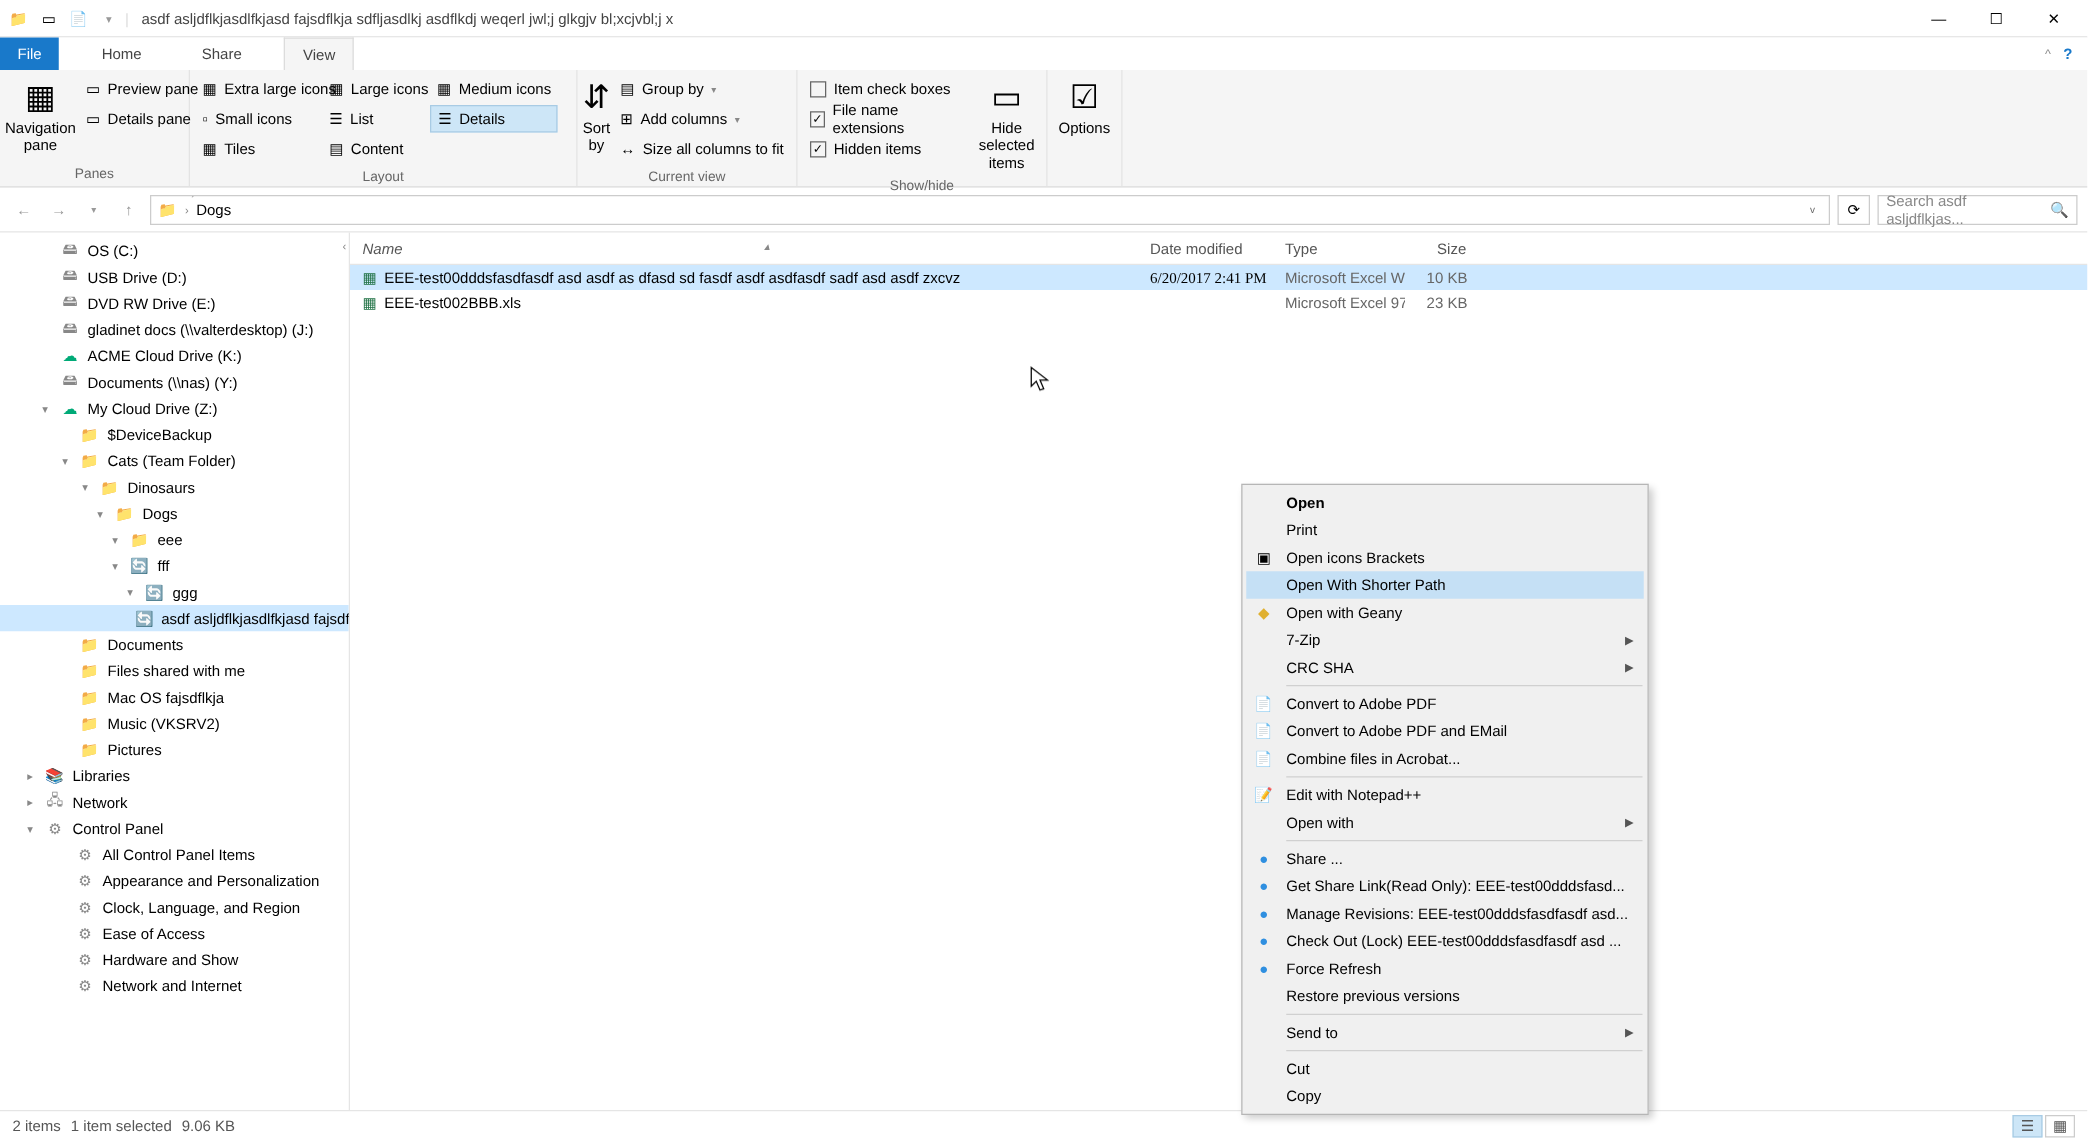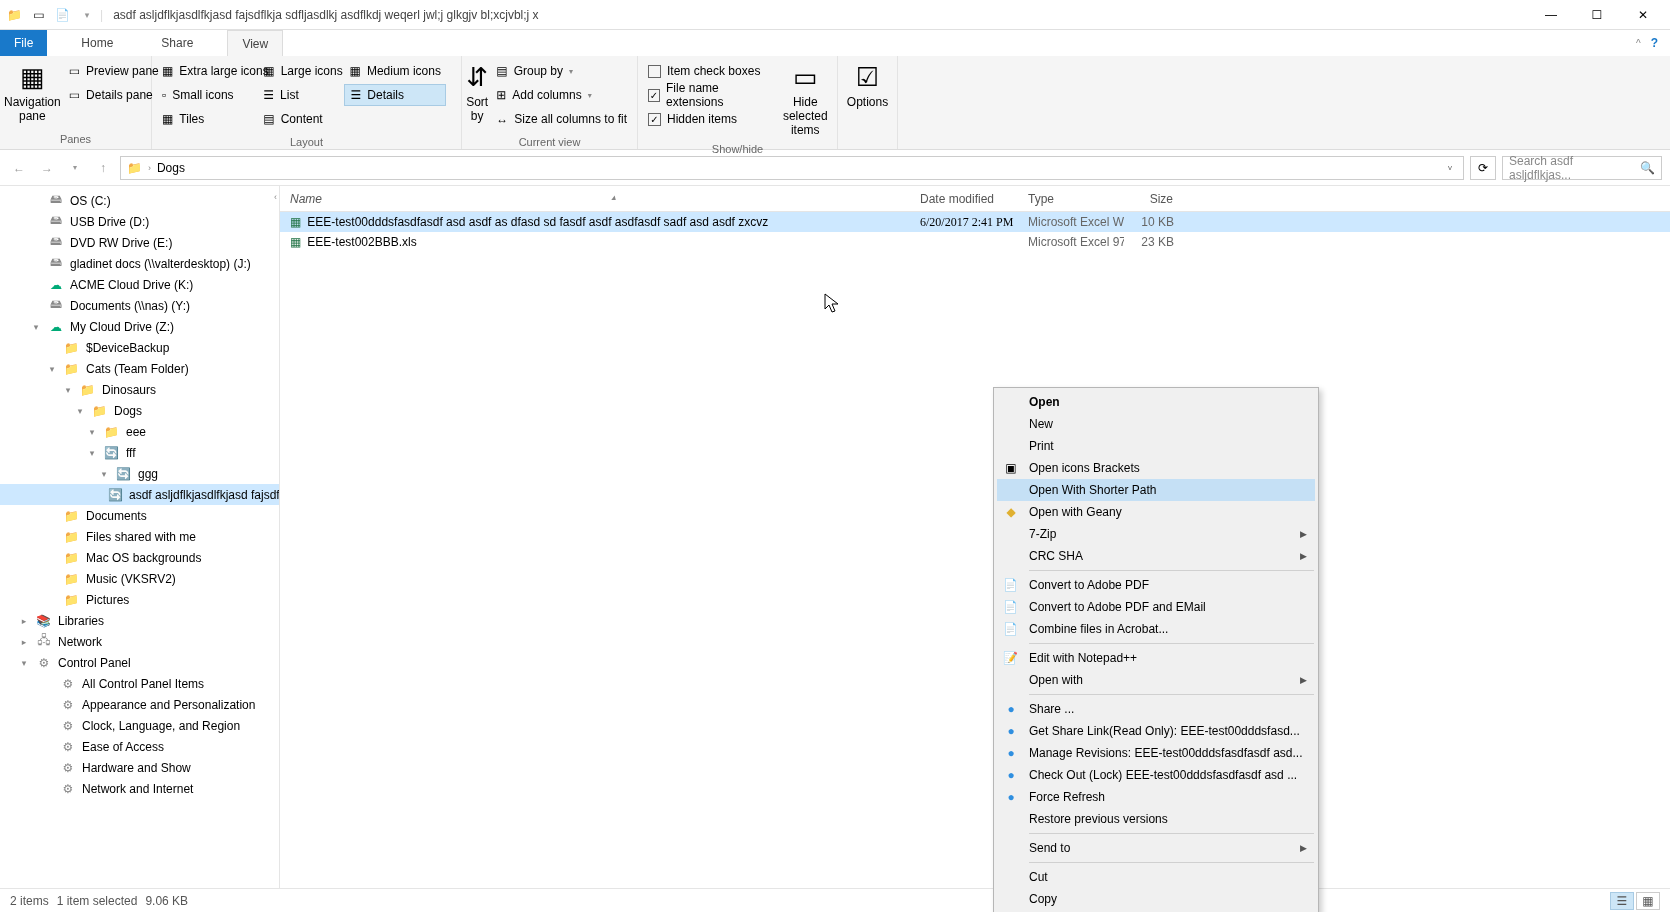--- a/index.html
+++ b/index.html
@@ -349,21 +349,21 @@
           <span>Documents</span>
         </div>
         <div class="tree-item" style="padding-left: 46px;">
           <span class="exp"></span>
           <span class="ic folder">📁</span>
           <span>Files shared with me</span>
         </div>
         <div class="tree-item" style="padding-left: 46px;">
           <span class="exp"></span>
           <span class="ic folder">📁</span>
-          <span>Mac OS backgrounds</span>
+          <span>Mac OS fajsdflkja</span>
         </div>
         <div class="tree-item" style="padding-left: 46px;">
           <span class="exp"></span>
           <span class="ic folder">📁</span>
           <span>Music (VKSRV2)</span>
         </div>
         <div class="tree-item" style="padding-left: 46px;">
           <span class="exp"></span>
           <span class="ic folder">📁</span>
           <span>Pictures</span>
@@ -442,23 +442,20 @@
           </div>
           <div class="c-date"></div>
           <div class="c-type">Microsoft Excel 97...</div>
           <div class="c-size">23 KB</div>
         </div>
       </div>
 
     <div class="ctx" id="ctx">
         <div class="ctx-item default">
           <span>Open</span>
-        </div>
-        <div class="ctx-item">
-          <span>New</span>
         </div>
         <div class="ctx-item">
           <span>Print</span>
         </div>
         <div class="ctx-item">
           <span class="cic ">▣</span>
           <span>Open icons Brackets</span>
         </div>
         <div class="ctx-item hover">
           <span>Open With Shorter Path</span>

